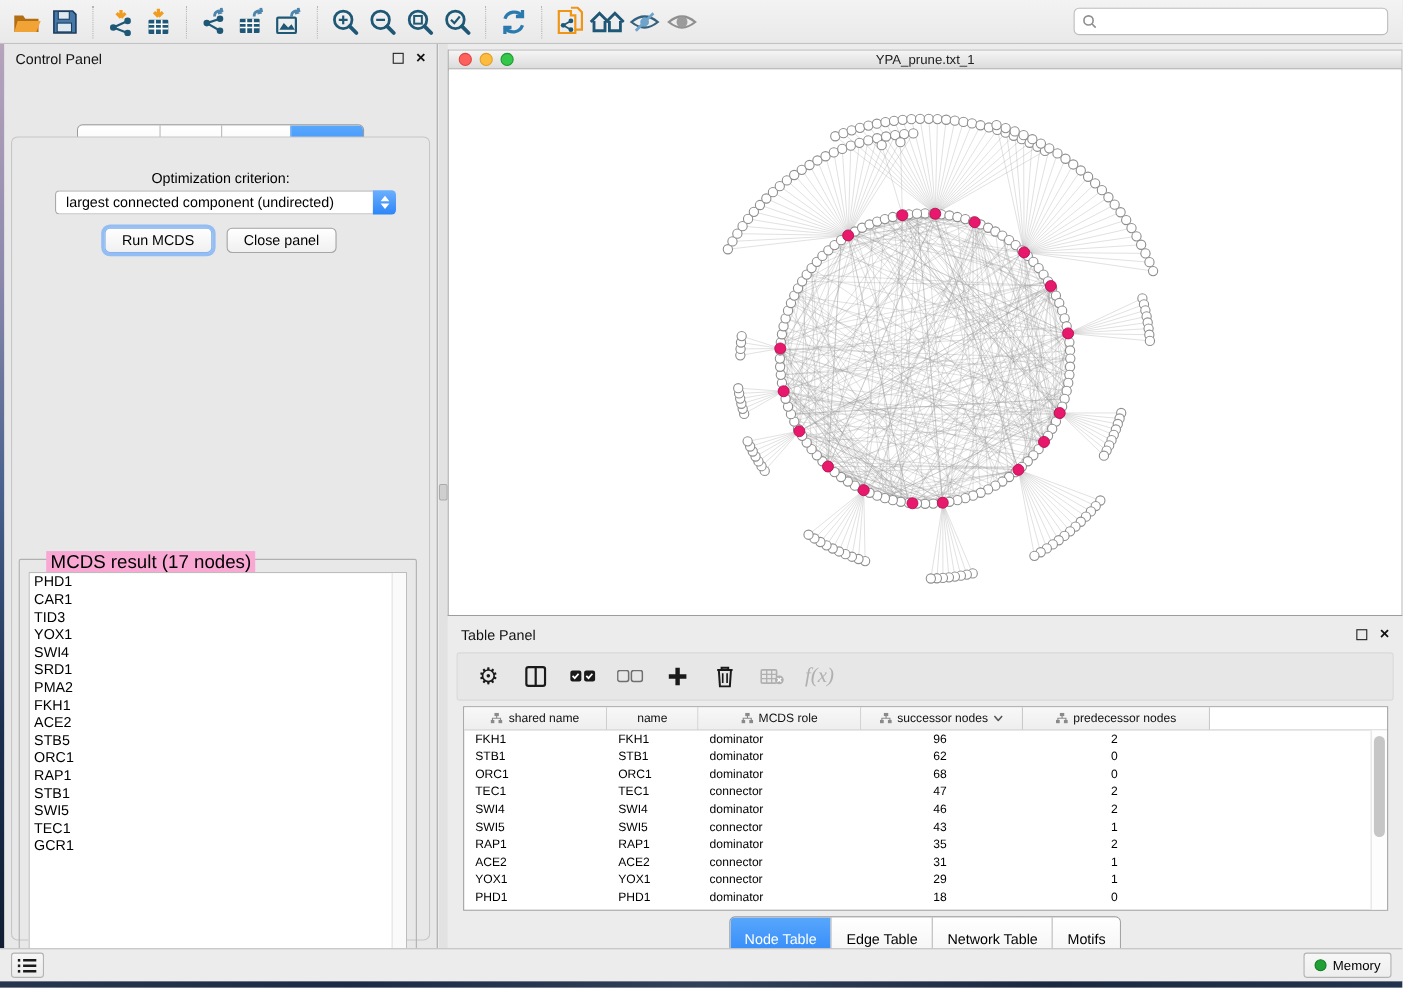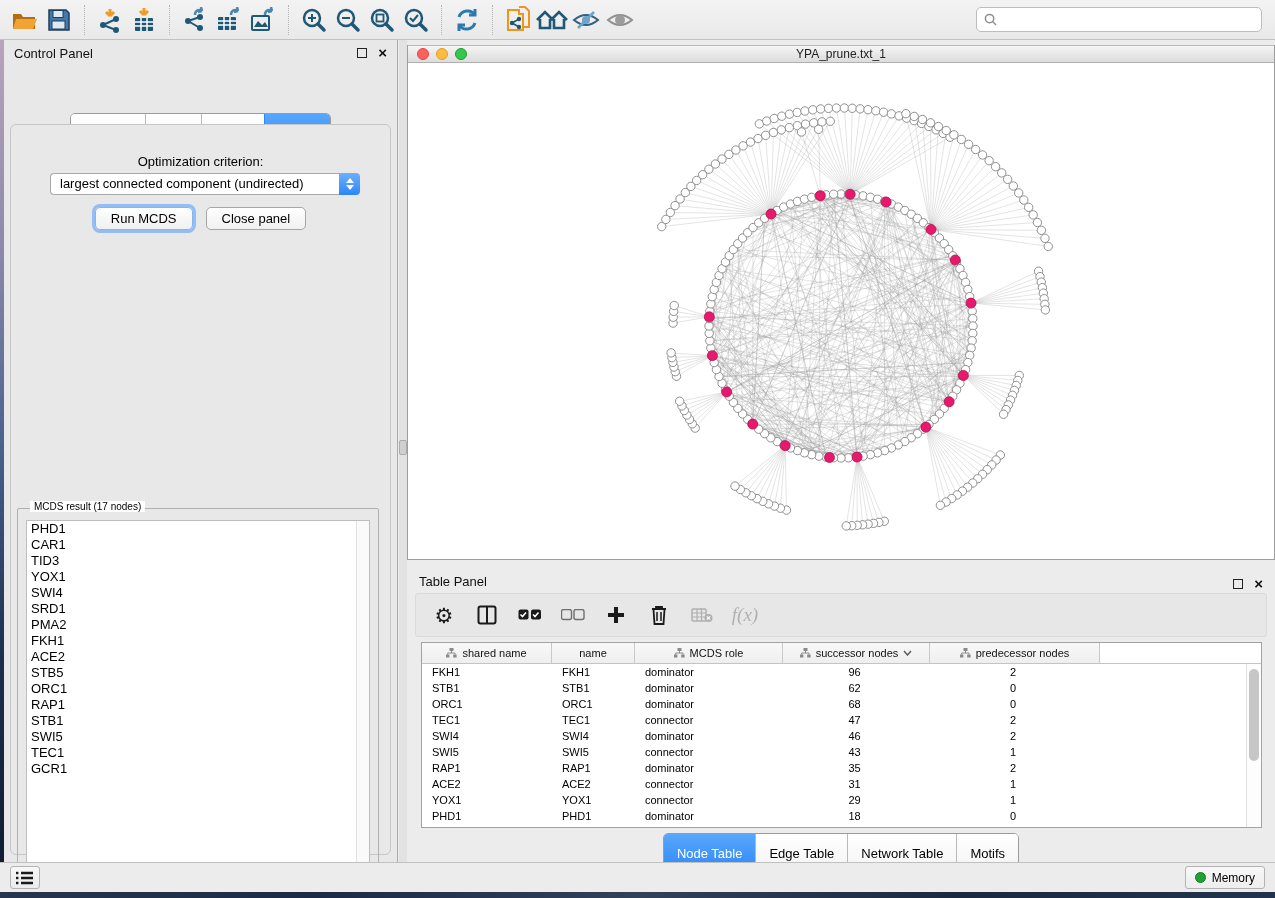--- a/index.html
+++ b/index.html
@@ -52,21 +52,21 @@
     display:flex; flex-direction:column; align-items:center; justify-content:center; gap:2px; }
   .dd-cap .up { width:0; height:0; border-left:4px solid transparent; border-right:4px solid transparent; border-bottom:5px solid #fff; }
   .dd-cap .down { width:0; height:0; border-left:4px solid transparent; border-right:4px solid transparent; border-top:5px solid #fff; }
   .cp-buttons { position:absolute; top:82px; width:100%; display:flex; justify-content:center; gap:13px; }
   .btn { font-size:13px; padding:3px 15px; border:1px solid #a6a6a6; border-radius:5px;
     background:linear-gradient(#ffffff,#f0f0f0); color:#000; }
   .btn.focus-ring { box-shadow:0 0 0 3px rgba(90,160,250,.6); border-color:#85b4f2; }
 
   .groupbox { position:absolute; left:6px; right:11px; top:383px; height:371px;
     border:1px solid #b0b0b0; border-radius:2px; }
-  .groupbox-legend { position:absolute; top:-8px; left:12px; background:#ffffff; padding:0 4px; font-size:10px; }
+  .groupbox-legend { position:absolute; top:-8px; left:24px; background:#f9a8d4; padding:0 4px; font-size:17px; }
   .mcds-list { position:absolute; left:8px; right:8px; top:11px; bottom:8px; background:#fff;
     border:1px solid #bdbdbd; overflow:hidden; }
   .mcds-scroll { position:absolute; right:0; top:0; bottom:0; width:13px; background:#fafafa; border-left:1px solid #e2e2e2; }
   .mcds-item { font-size:13px; line-height:16px; padding-left:4px; color:#000; }
 
   
   .splitter { position:absolute; left:399px; top:40px; width:8px; height:822px; background:#e2e2e2; }
   .splitter .grip { position:absolute; left:0px; top:400px; width:8px; height:15px;
     background:#cfcfcf; border:1px solid #ababab; border-radius:2px; }
 
@@ -101,21 +101,21 @@
     font-size:11px; color:#111; }
   .hfiller { flex:1; background:#fff; }
   .ntable-body { position:absolute; left:0; right:15px; top:21px; bottom:0; overflow:hidden; }
   .nrow { display:flex; height:16px; align-items:center; }
   .ncell { font-size:11px; color:#000; padding:0 10px; white-space:nowrap; overflow:hidden; }
   .ncell.num { text-align:center; padding-right:14px; }
   .vscroll { position:absolute; right:0; top:21px; bottom:0; width:15px; background:#fdfdfd; border-left:1px solid #e0e0e0; }
   .vthumb { position:absolute; left:2px; width:10px; top:5px; height:92px; background:#c6c6c6; border-radius:5px; }
 
   .tp-tabs { position:absolute; left:0; right:0; top:268px; display:flex; justify-content:center; }
-  .tp-header { display:flex; align-items:flex-end; height:24px; padding:0 12px; }
+  .tp-header { display:flex; align-items:center; height:24px; padding:0 12px; }
 
   
   .statusbar { position:absolute; left:0; top:862px; width:1275px; height:30px;
     background:#ececec; border-top:1px solid #c0c0c0; display:flex; align-items:center; }
   .list-btn { margin-left:10px; width:30px; height:23px; border:1px solid #b3b3b3; border-radius:3px;
     background:linear-gradient(#f7f7f7,#ececec); display:flex; align-items:center; justify-content:center; }
   .mem-btn { margin-left:auto; margin-right:10px; height:23px; border:1px solid #b3b3b3; border-radius:3px;
     background:linear-gradient(#f7f7f7,#eeeeee); display:flex; align-items:center; gap:6px; padding:0 9px; }
   .mem-dot { width:11px; height:11px; border-radius:50%; background:#21a135; border:1px solid #137c25; }
   .mem-label { font-size:12px; color:#000; }

